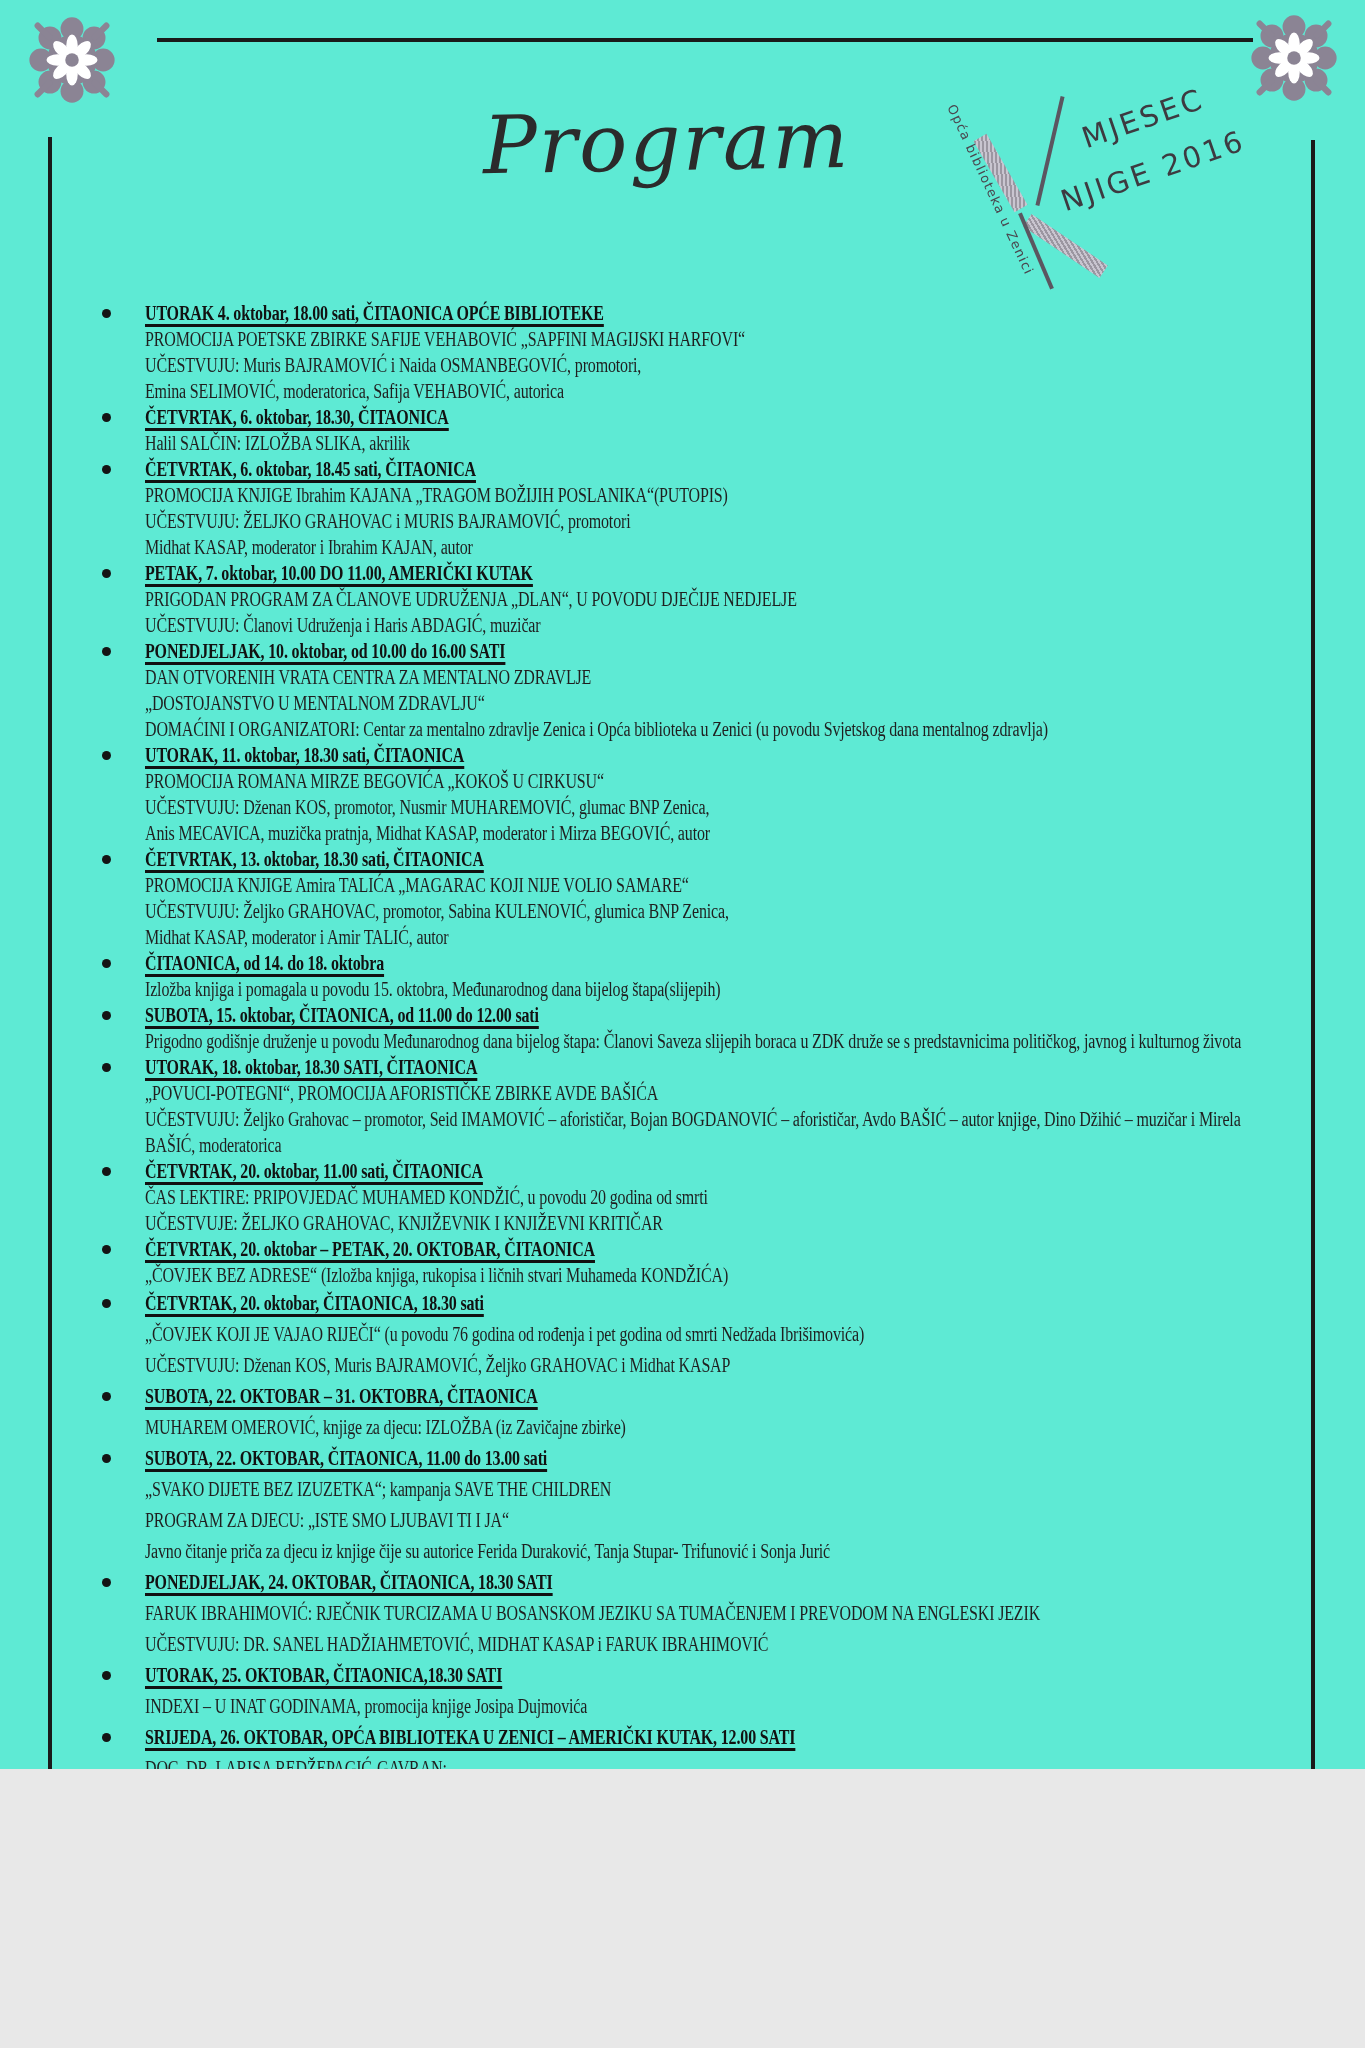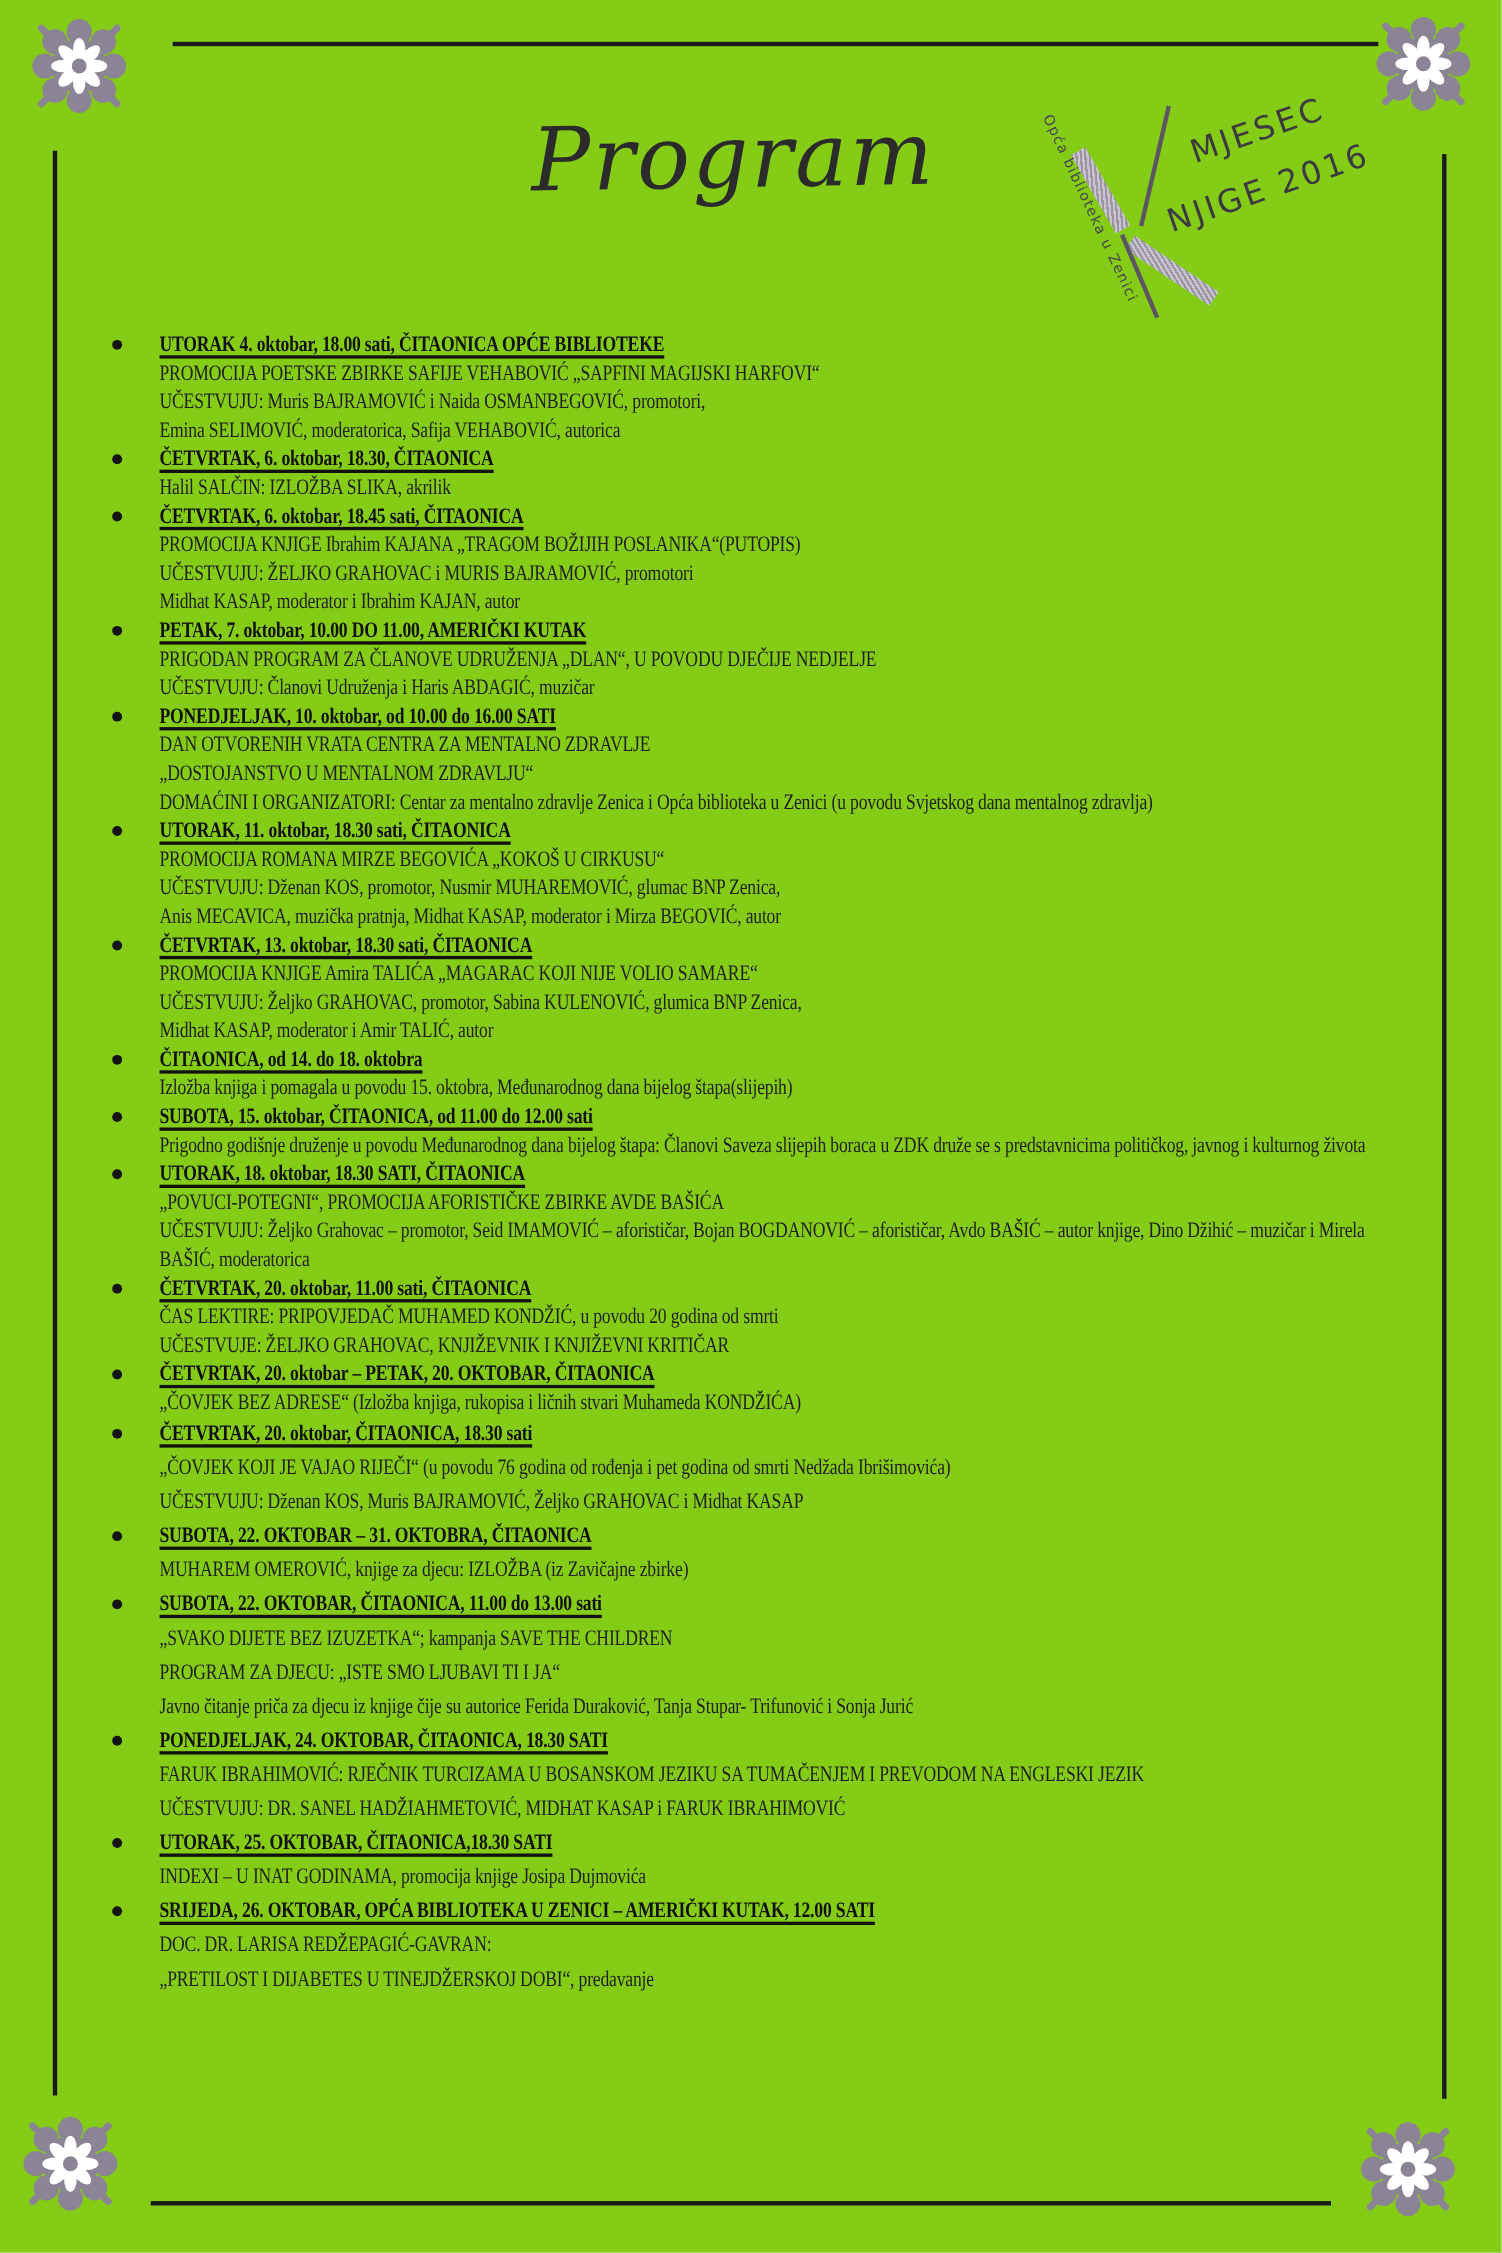--- a/index.html
+++ b/index.html
@@ -5,22 +5,22 @@
   :root{
     --ink:#1f1f1f;
     --rule:#1a1a1a;
     --ornament:#8b8494;
     --logo-gray:#9b96a1;
     --logo-text:#3d3a40;
   }
   html,body{margin:0;padding:0;background:#e8e8e8;}
   .sheet{
     position:relative;
-    width:1365px;height:2048px;
-    background:#84cc16;
+    width:1365px;height:1769px;
+    background:#5eead4;
     overflow:hidden;
     font-family:"Liberation Serif", serif;
     color:var(--ink);
   }
   
   .rule{position:absolute;background:var(--rule);}
   .rule-top{left:157px;top:38px;width:1096px;height:4px;}
   .rule-bottom{left:137px;top:2001px;width:1073px;height:4px;}
   .rule-left{left:48px;top:137px;width:4px;height:1768px;}
   .rule-right{left:1311px;top:140px;width:4px;height:1768px;}

